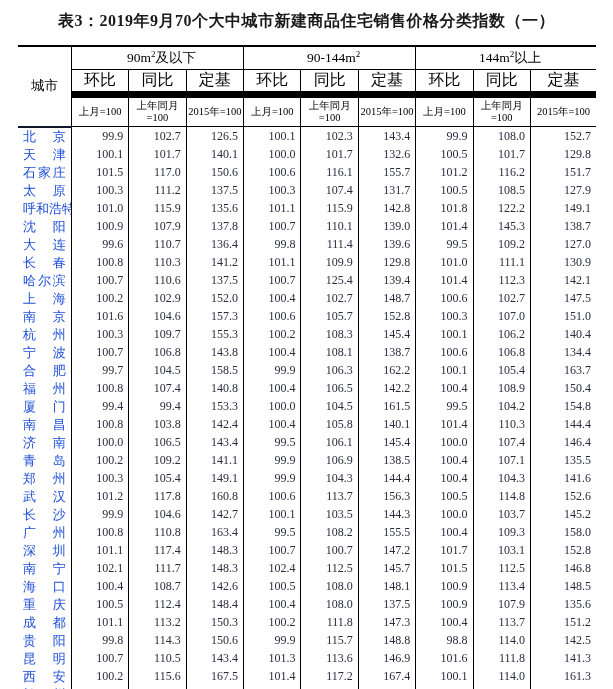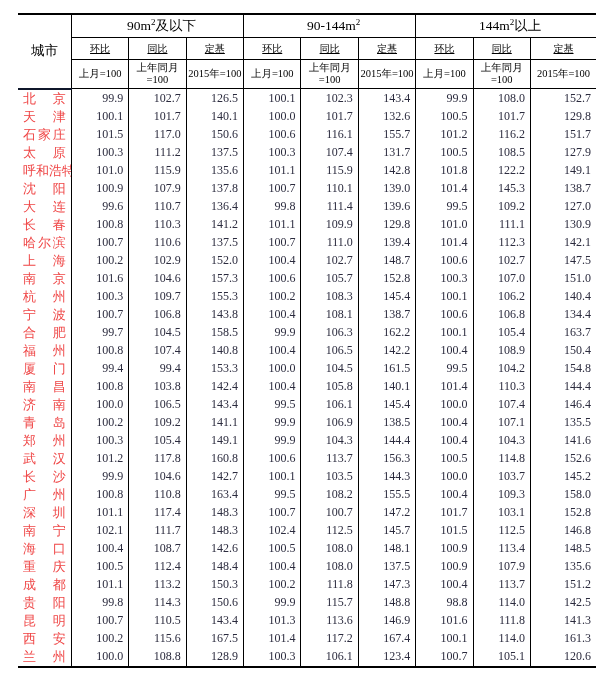--- a/index.html
+++ b/index.html
@@ -17,41 +17,42 @@
     border-collapse:collapse;table-layout:fixed;
     margin:13px 0 0 18px;width:578px;
     border-top:2px solid #000;border-bottom:2px solid #000;
   }
   col.c-city{width:53px;}
   col.c-d{width:57px;}
   col.c-d2{width:65px;}
   th,td{padding:0;font-weight:normal;overflow:hidden;white-space:nowrap;}
   .vl{border-left:1px solid #000;}
   tr.h1 th{height:22px;font-size:13.5px;}
-  tr.h2 th{height:21px;font-size:10px;border-bottom:1px solid #000000;text-decoration:underline;}
+  tr.h2 th{height:21px;font-size:16px;border-bottom:7px solid #000000;}
   tr.h3 th{height:28px;font-size:10.5px;border-bottom:1px solid #000;line-height:12px;}
   th.group{border-bottom:1px solid #000;text-align:center;padding-left:8px;}
   th.city-h{font-size:13.5px;border-bottom:2px solid #0f172a;text-align:center;vertical-align:middle;}
   th .supn{font-size:9px;vertical-align:super;line-height:0;}
   tbody td{height:15.9px;}
   td.city{
     font-size:13px;padding:0 5px;
     text-align:justify;text-align-last:justify;
-    color:#ef4444;
+    color:#1d4ed8;
   }
   td.num{
     font-size:12px;text-align:right;padding-right:5px;
     color:#2b2b3e;
   }
   .twolines{display:inline-block;line-height:12px;text-align:center;}
 </style>
 </head>
 <body>
 
 <div class="page">
+  <div class="title">表3：2019年9月70个大中城市新建商品住宅销售价格分类指数（一）</div>
 
   <table class="idx">
     <colgroup>
       <col class="c-city">
         <col class="c-d">
         <col class="c-d">
         <col class="c-d">
       <col class="c-d">
         <col class="c-d">
         <col class="c-d">
@@ -185,21 +186,21 @@
           <td class="num vl">101.0</td>
           <td class="num vl">111.1</td>
           <td class="num vl">130.9</td>
         </tr>
         <tr>
           <td class="city">哈尔滨</td>
           <td class="num vl">100.7</td>
           <td class="num vl">110.6</td>
           <td class="num vl">137.5</td>
           <td class="num vl">100.7</td>
-          <td class="num vl">111.0</td>
+          <td class="num vl">125.4</td>
           <td class="num vl">139.4</td>
           <td class="num vl">101.4</td>
           <td class="num vl">112.3</td>
           <td class="num vl">142.1</td>
         </tr>
         <tr>
           <td class="city">上海</td>
           <td class="num vl">100.2</td>
           <td class="num vl">102.9</td>
           <td class="num vl">152.0</td>

